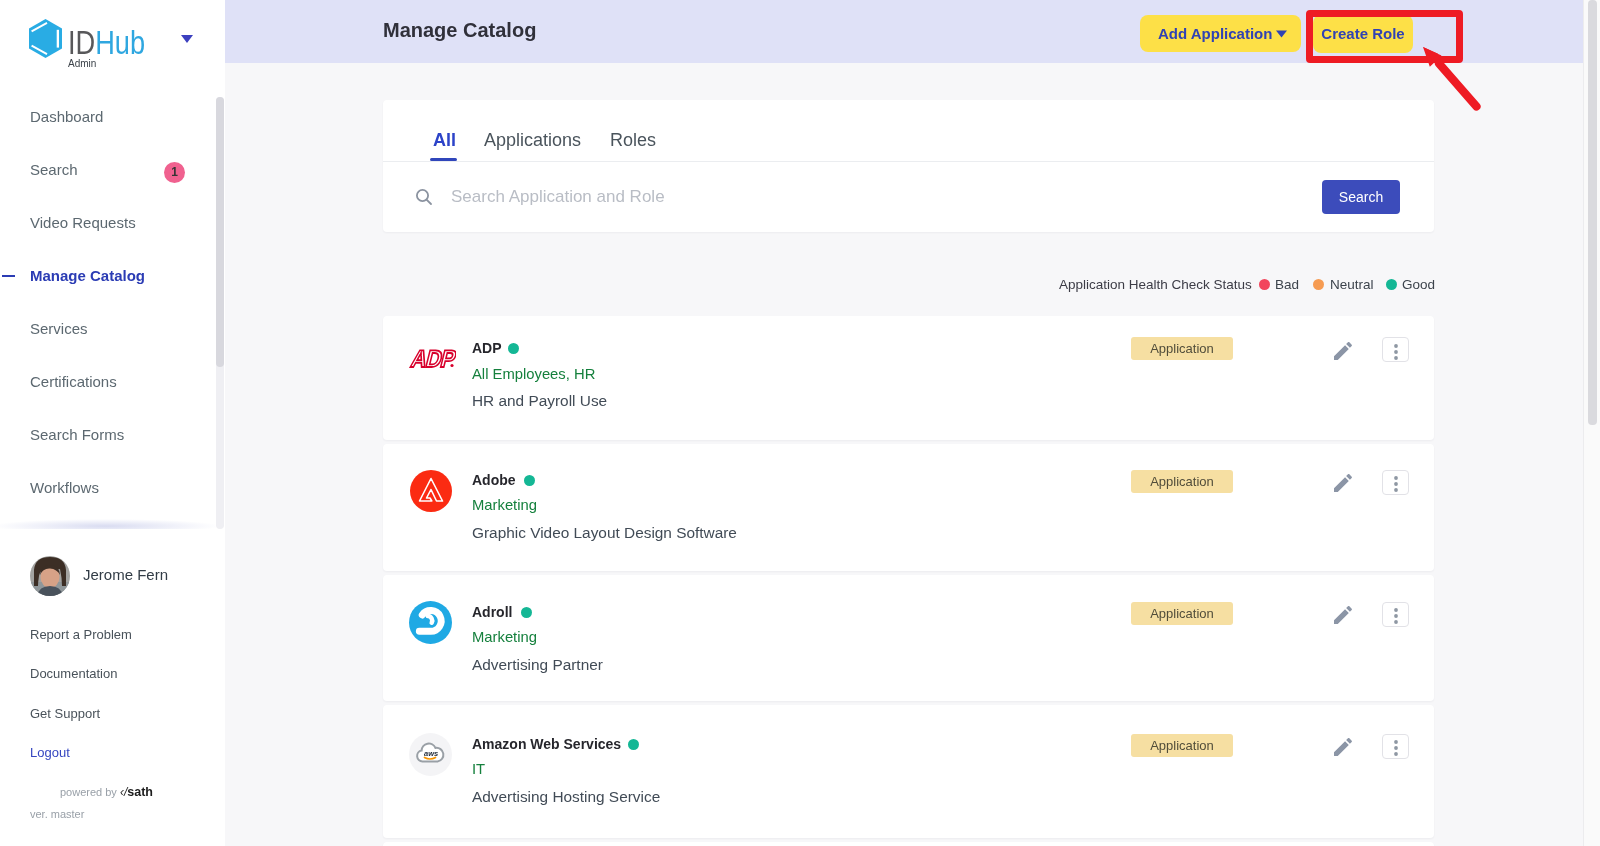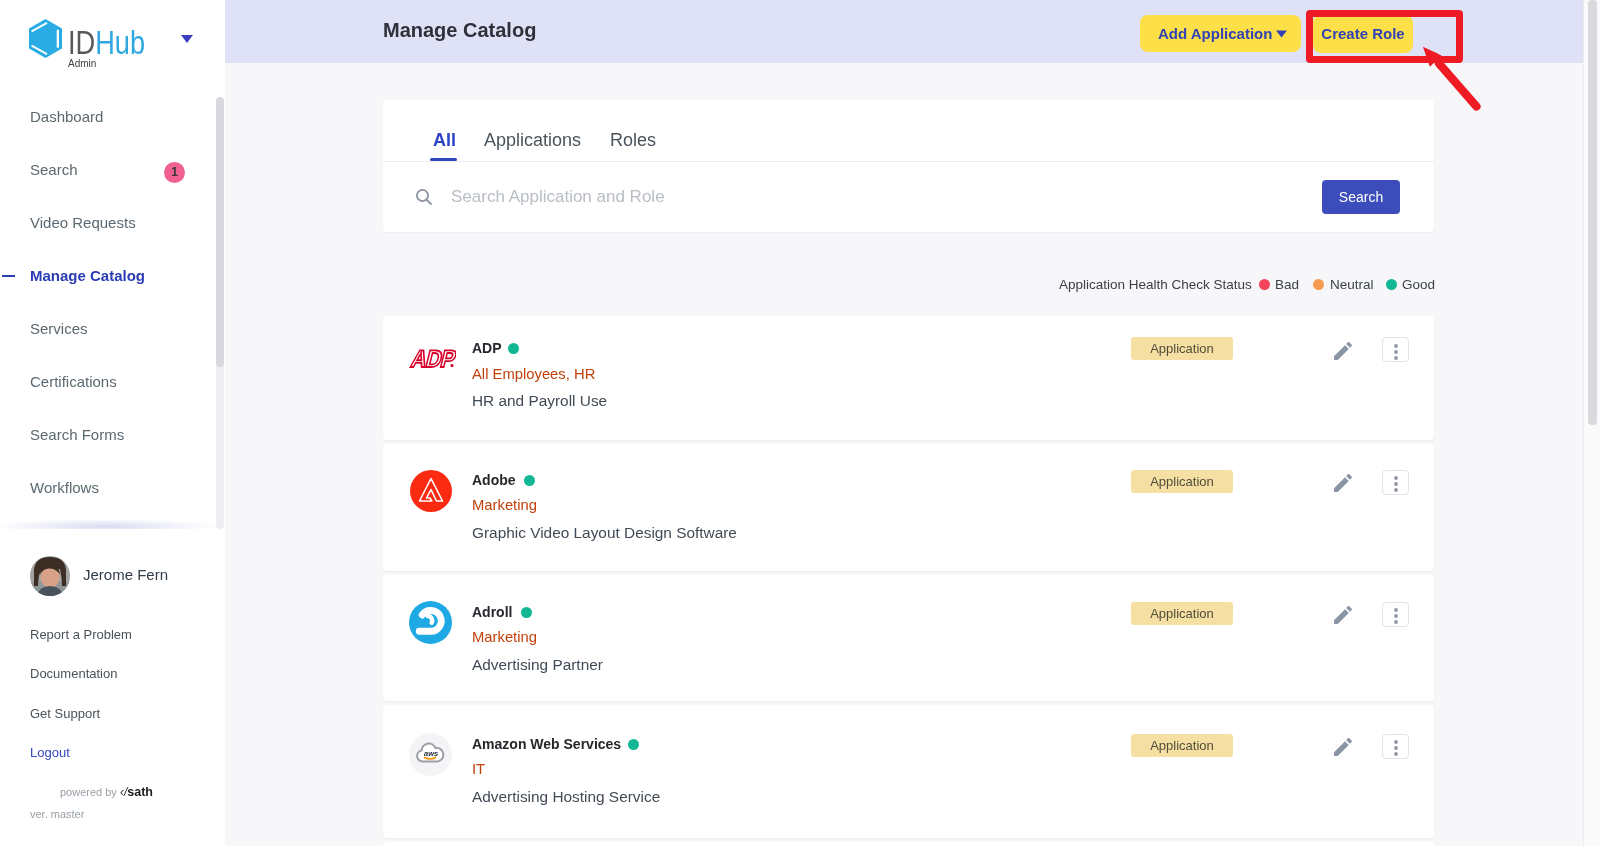--- a/index.html
+++ b/index.html
@@ -15,21 +15,21 @@
            color:#343434; font-size:12px; font-weight:bold; text-align:center; line-height:21px; }
   .flink { left:30px; font-size:13px; color:#49525a; white-space:nowrap; }
 
   
   #header { left:225px; top:0; width:1358px; height:63px; background:#dfe1f7; }
   .hbtn { background:#fde047; border-radius:8px; color:#3042b4; font-weight:bold; font-size:15px; }
 
   
   .card { background:#ffffff; border-radius:4px; box-shadow:0 1px 2px rgba(40,40,60,0.05); }
   .rowtitle { font-size:14px; font-weight:bold; color:#26262c; white-space:nowrap; }
-  .rowlink  { font-size:14.8px; color:#c2410c; white-space:nowrap; }
+  .rowlink  { font-size:14.8px; color:#15803d; white-space:nowrap; }
   .rowdesc  { font-size:15.4px; color:#414b56; white-space:nowrap; }
   .chip { width:102px; height:23px; background:#f6dfa2; border-radius:3px; color:#514d3a;
           font-size:13px; text-align:center; line-height:23px; }
   .dotsbox { width:27px; height:25px; background:#fff; border:1px solid #e2e2e7; border-radius:4px; }
   .gdot { width:11px; height:11px; border-radius:50%; background:#14b795; }
 </style>
 </head>
 <body>
 
 <div id="sidebar" class="abs"></div>

